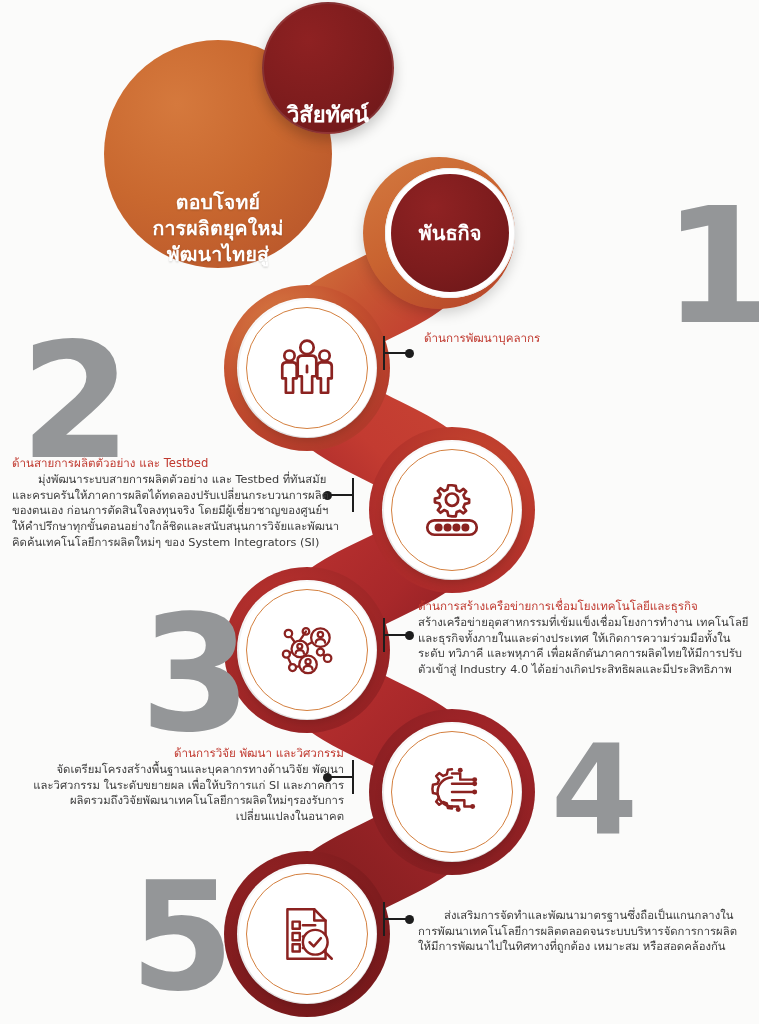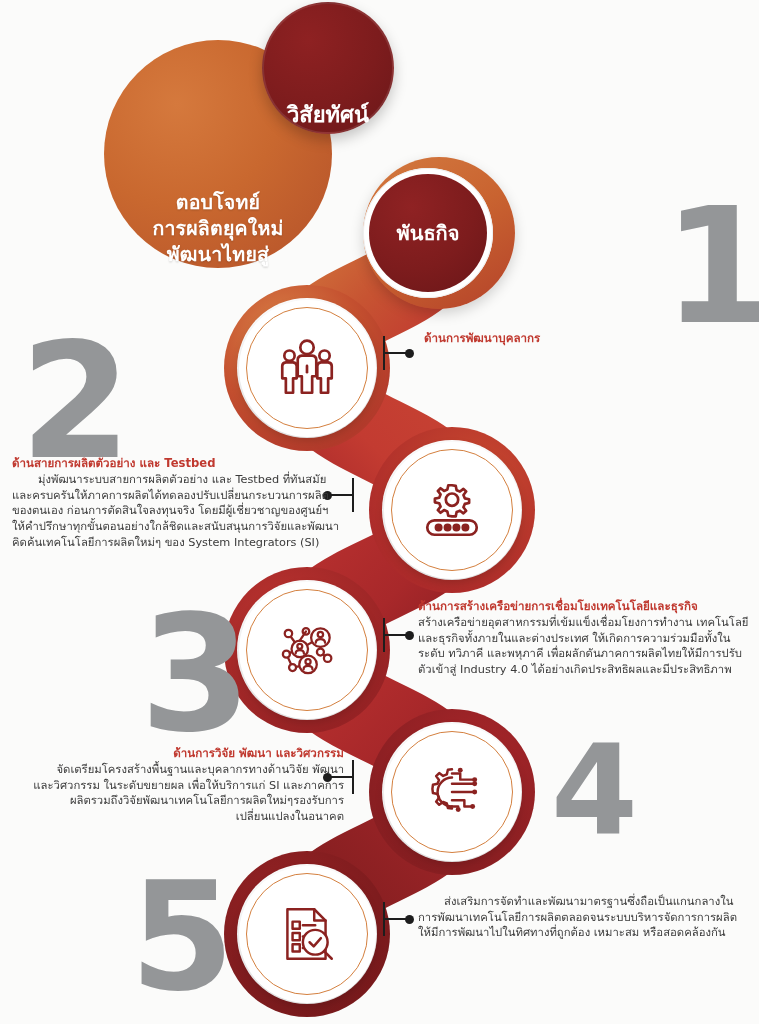--- a/index.html
+++ b/index.html
@@ -39,21 +39,21 @@
     box-shadow:0 6px 14px rgba(0,0,0,.22);
     border:2px solid rgba(255,255,255,.10);
   }
   #hero-vision .hero-text{font-size:22px;font-weight:700;}
 
   #mission-outer{
     position:absolute;left:363px;top:157px;width:152px;height:152px;
     border-radius:50%;
     background:linear-gradient(150deg,#d37a40 0%,#c96330 48%,#b4422a 100%);
     box-shadow:0 5px 13px rgba(0,0,0,.17);
-    display:flex;align-items:center;justify-content:flex-start;
+    display:flex;align-items:center;justify-content:flex-end;
   }
   #mission-ring{
     width:130px;height:130px;border-radius:50%;
     background:#fff;
     display:flex;align-items:center;justify-content:center;
     box-shadow:inset 0 0 0 1px #eee;
   }
   #mission-inner{
     width:118px;height:118px;border-radius:50%;
     background:radial-gradient(circle at 36% 28%,#8f2223 0%,#7d1c1d 55%,#6a1618 100%);
@@ -87,21 +87,21 @@
   }
 
   
   .txt{
     position:absolute;
     font-size:11.3px;line-height:15.6px;
     color:#3a3a3a;
     font-family:"DejaVu Sans","Liberation Sans",sans-serif;
   }
   .txt .t-head{
-    color:#c0392f;font-weight:700;font-size:11.6px;line-height:15.2px;
+    color:#c0392f;font-weight:400;font-size:11.6px;line-height:15.2px;
     margin-bottom:1px;display:block;
   }
   .txt .t-body{display:block;}
   .txt.right{text-align:left;}
   .txt.left{text-align:left;}
   .indent{display:inline-block;width:26px;}
 
   
   .connector{position:absolute;}
   .connector .bar{position:absolute;left:0;top:0;width:2px;height:34px;background:#1d1d1d;}
@@ -333,16 +333,16 @@
     <span class="t-head">ด้านการสร้างเครือข่ายการเชื่อมโยงเทคโนโลยีและธุรกิจ</span>
     <span class="t-body"><span>สร้างเครือข่ายอุตสาหกรรมที่เข้มแข็งเชื่อมโยงการทำงาน เทคโนโลยี และธุรกิจทั้งภายในและต่างประเทศ ให้เกิดการความร่วมมือทั้งในระดับ ทวิภาคี และพหุภาคี เพื่อผลักดันภาคการผลิตไทยให้มีการปรับตัวเข้าสู่ Industry 4.0 ได้อย่างเกิดประสิทธิผลและมีประสิทธิภาพ</span></span>
   </div>
 
   <div class="txt left" style="left:18px;top:746px;width:326px;text-align:right;">
     <span class="t-head">ด้านการวิจัย พัฒนา และวิศวกรรม</span>
     <span class="t-body"><span class="indent"></span><span>จัดเตรียมโครงสร้างพื้นฐานและบุคลากรทางด้านวิจัย พัฒนา และวิศวกรรม ในระดับขยายผล เพื่อให้บริการแก่ SI และภาคการผลิตรวมถึงวิจัยพัฒนาเทคโนโลยีการผลิตใหม่ๆรองรับการเปลี่ยนแปลงในอนาคต</span></span>
   </div>
 
   <div class="txt right" style="left:418px;top:886px;width:330px;">
-    <span class="t-body" style="display:block;margin-top:8px;"><span class="indent"></span><span>ส่งเสริมการจัดทำและพัฒนามาตรฐานซึ่งถือเป็นแกนกลางในการพัฒนาเทคโนโลยีการผลิตตลอดจนระบบบริหารจัดการการผลิต ให้มีการพัฒนาไปในทิศทางที่ถูกต้อง เหมาะสม หรือสอดคล้องกัน</span></span>
+    <span class="t-body" style="display:block;margin-top:22px;"><span class="indent"></span><span>ส่งเสริมการจัดทำและพัฒนามาตรฐานซึ่งถือเป็นแกนกลางในการพัฒนาเทคโนโลยีการผลิตตลอดจนระบบบริหารจัดการการผลิต ให้มีการพัฒนาไปในทิศทางที่ถูกต้อง เหมาะสม หรือสอดคล้องกัน</span></span>
   </div>
 
 </div>
 
 </body></html>

